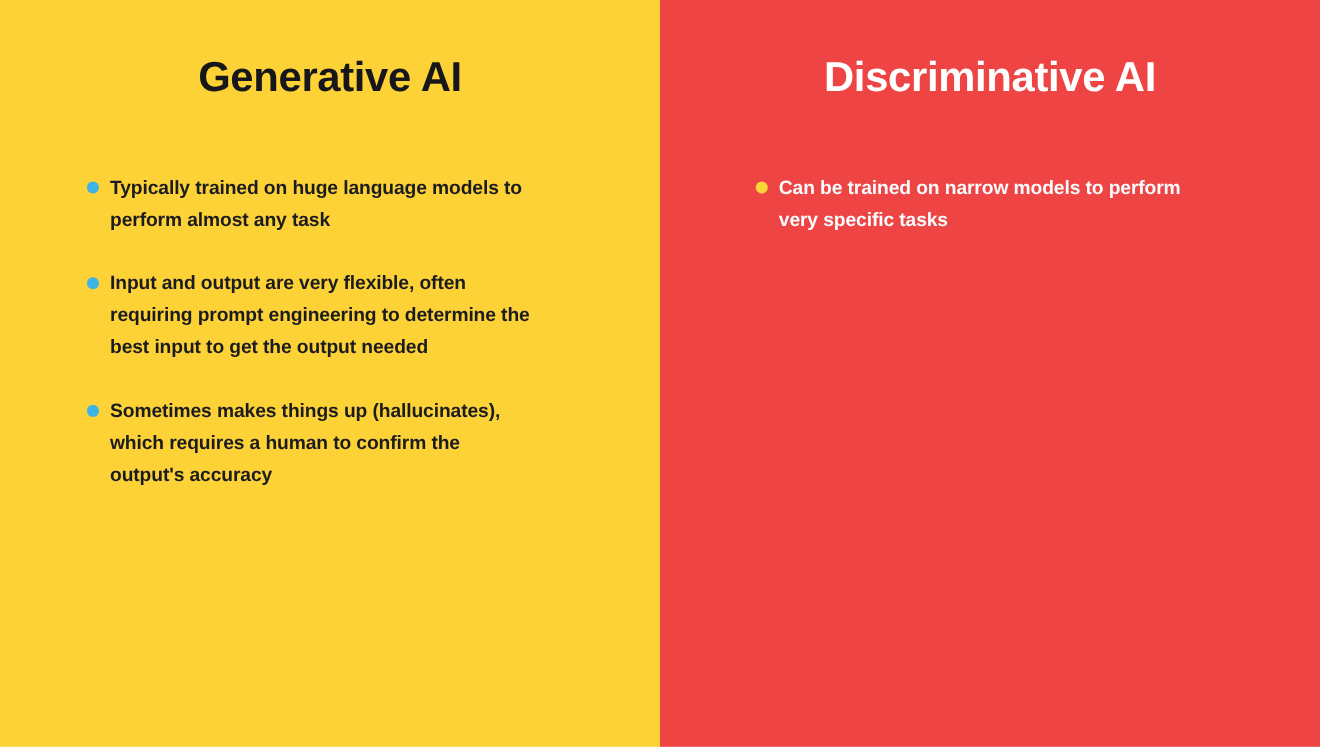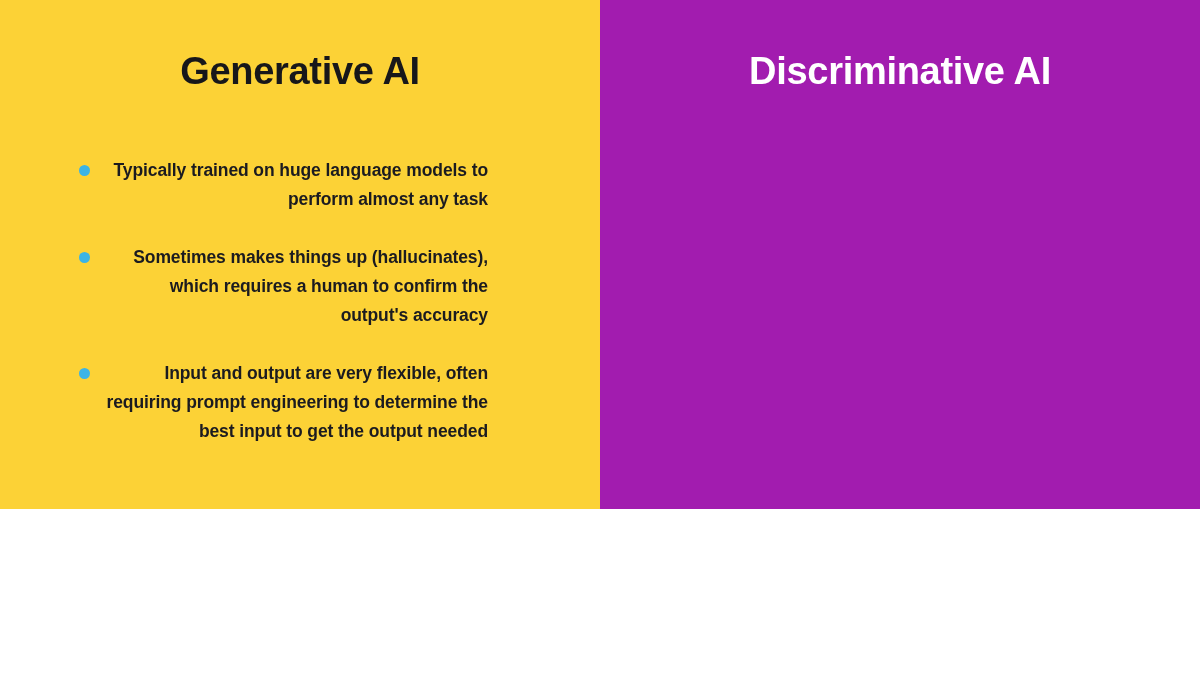--- a/index.html
+++ b/index.html
@@ -18,31 +18,31 @@
   .infographic {
     position: relative;
     width: 1200px;
     height: 684px;
     display: flex;
     background: #ffffff;
   }
 
   .panel {
     width: 600px;
-    height: 509px;
+    height: 679px;
     padding: 0;
     position: relative;
   }
 
   .panel-left {
     background: #fcd236;
   }
 
   .panel-right {
-    background: #a21caf;
+    background: #ef4444;
   }
 
   .panel-title {
     text-align: center;
     font-size: 38px;
     font-weight: bold;
     letter-spacing: -0.3px;
     line-height: 1;
     margin-top: 52px;
   }
@@ -51,21 +51,20 @@
     color: #17171a;
   }
 
   .panel-right .panel-title {
     color: #ffffff;
   }
 
   .bullet-list {
     list-style: none;
     margin-top: 66px;
-    text-align: right;
   }
 
   .panel-left .bullet-list {
     padding-left: 79px;
     padding-right: 112px;
   }
 
   .panel-right .bullet-list {
     padding-left: 87px;
     padding-right: 95px;
@@ -128,29 +127,33 @@
 
   <section class="panel panel-left">
     <h1 class="panel-title">Generative AI</h1>
     <ul class="bullet-list">
       <li class="bullet-item">
         <span class="bullet-dot"></span>
         <span class="bullet-text">Typically trained on huge language models to perform almost any task</span>
       </li>
       <li class="bullet-item">
         <span class="bullet-dot"></span>
-        <span class="bullet-text">Sometimes makes things up (hallucinates), which requires a human to confirm the output's accuracy</span>
+        <span class="bullet-text">Input and output are very flexible, often requiring prompt engineering to determine the best input to get the output needed</span>
       </li>
       <li class="bullet-item">
         <span class="bullet-dot"></span>
-        <span class="bullet-text">Input and output are very flexible, often requiring prompt engineering to determine the best input to get the output needed</span>
+        <span class="bullet-text">Sometimes makes things up (hallucinates), which requires a human to confirm the output's accuracy</span>
       </li>
     </ul>
   </section>
 
   <section class="panel panel-right">
     <h1 class="panel-title">Discriminative AI</h1>
     <ul class="bullet-list">
+      <li class="bullet-item">
+        <span class="bullet-dot"></span>
+        <span class="bullet-text">Can be trained on narrow models to perform very specific tasks</span>
+      </li>
     </ul>
   </section>
 
   <div class="bottom-strip"></div>
 </div>
 
 </body></html>

